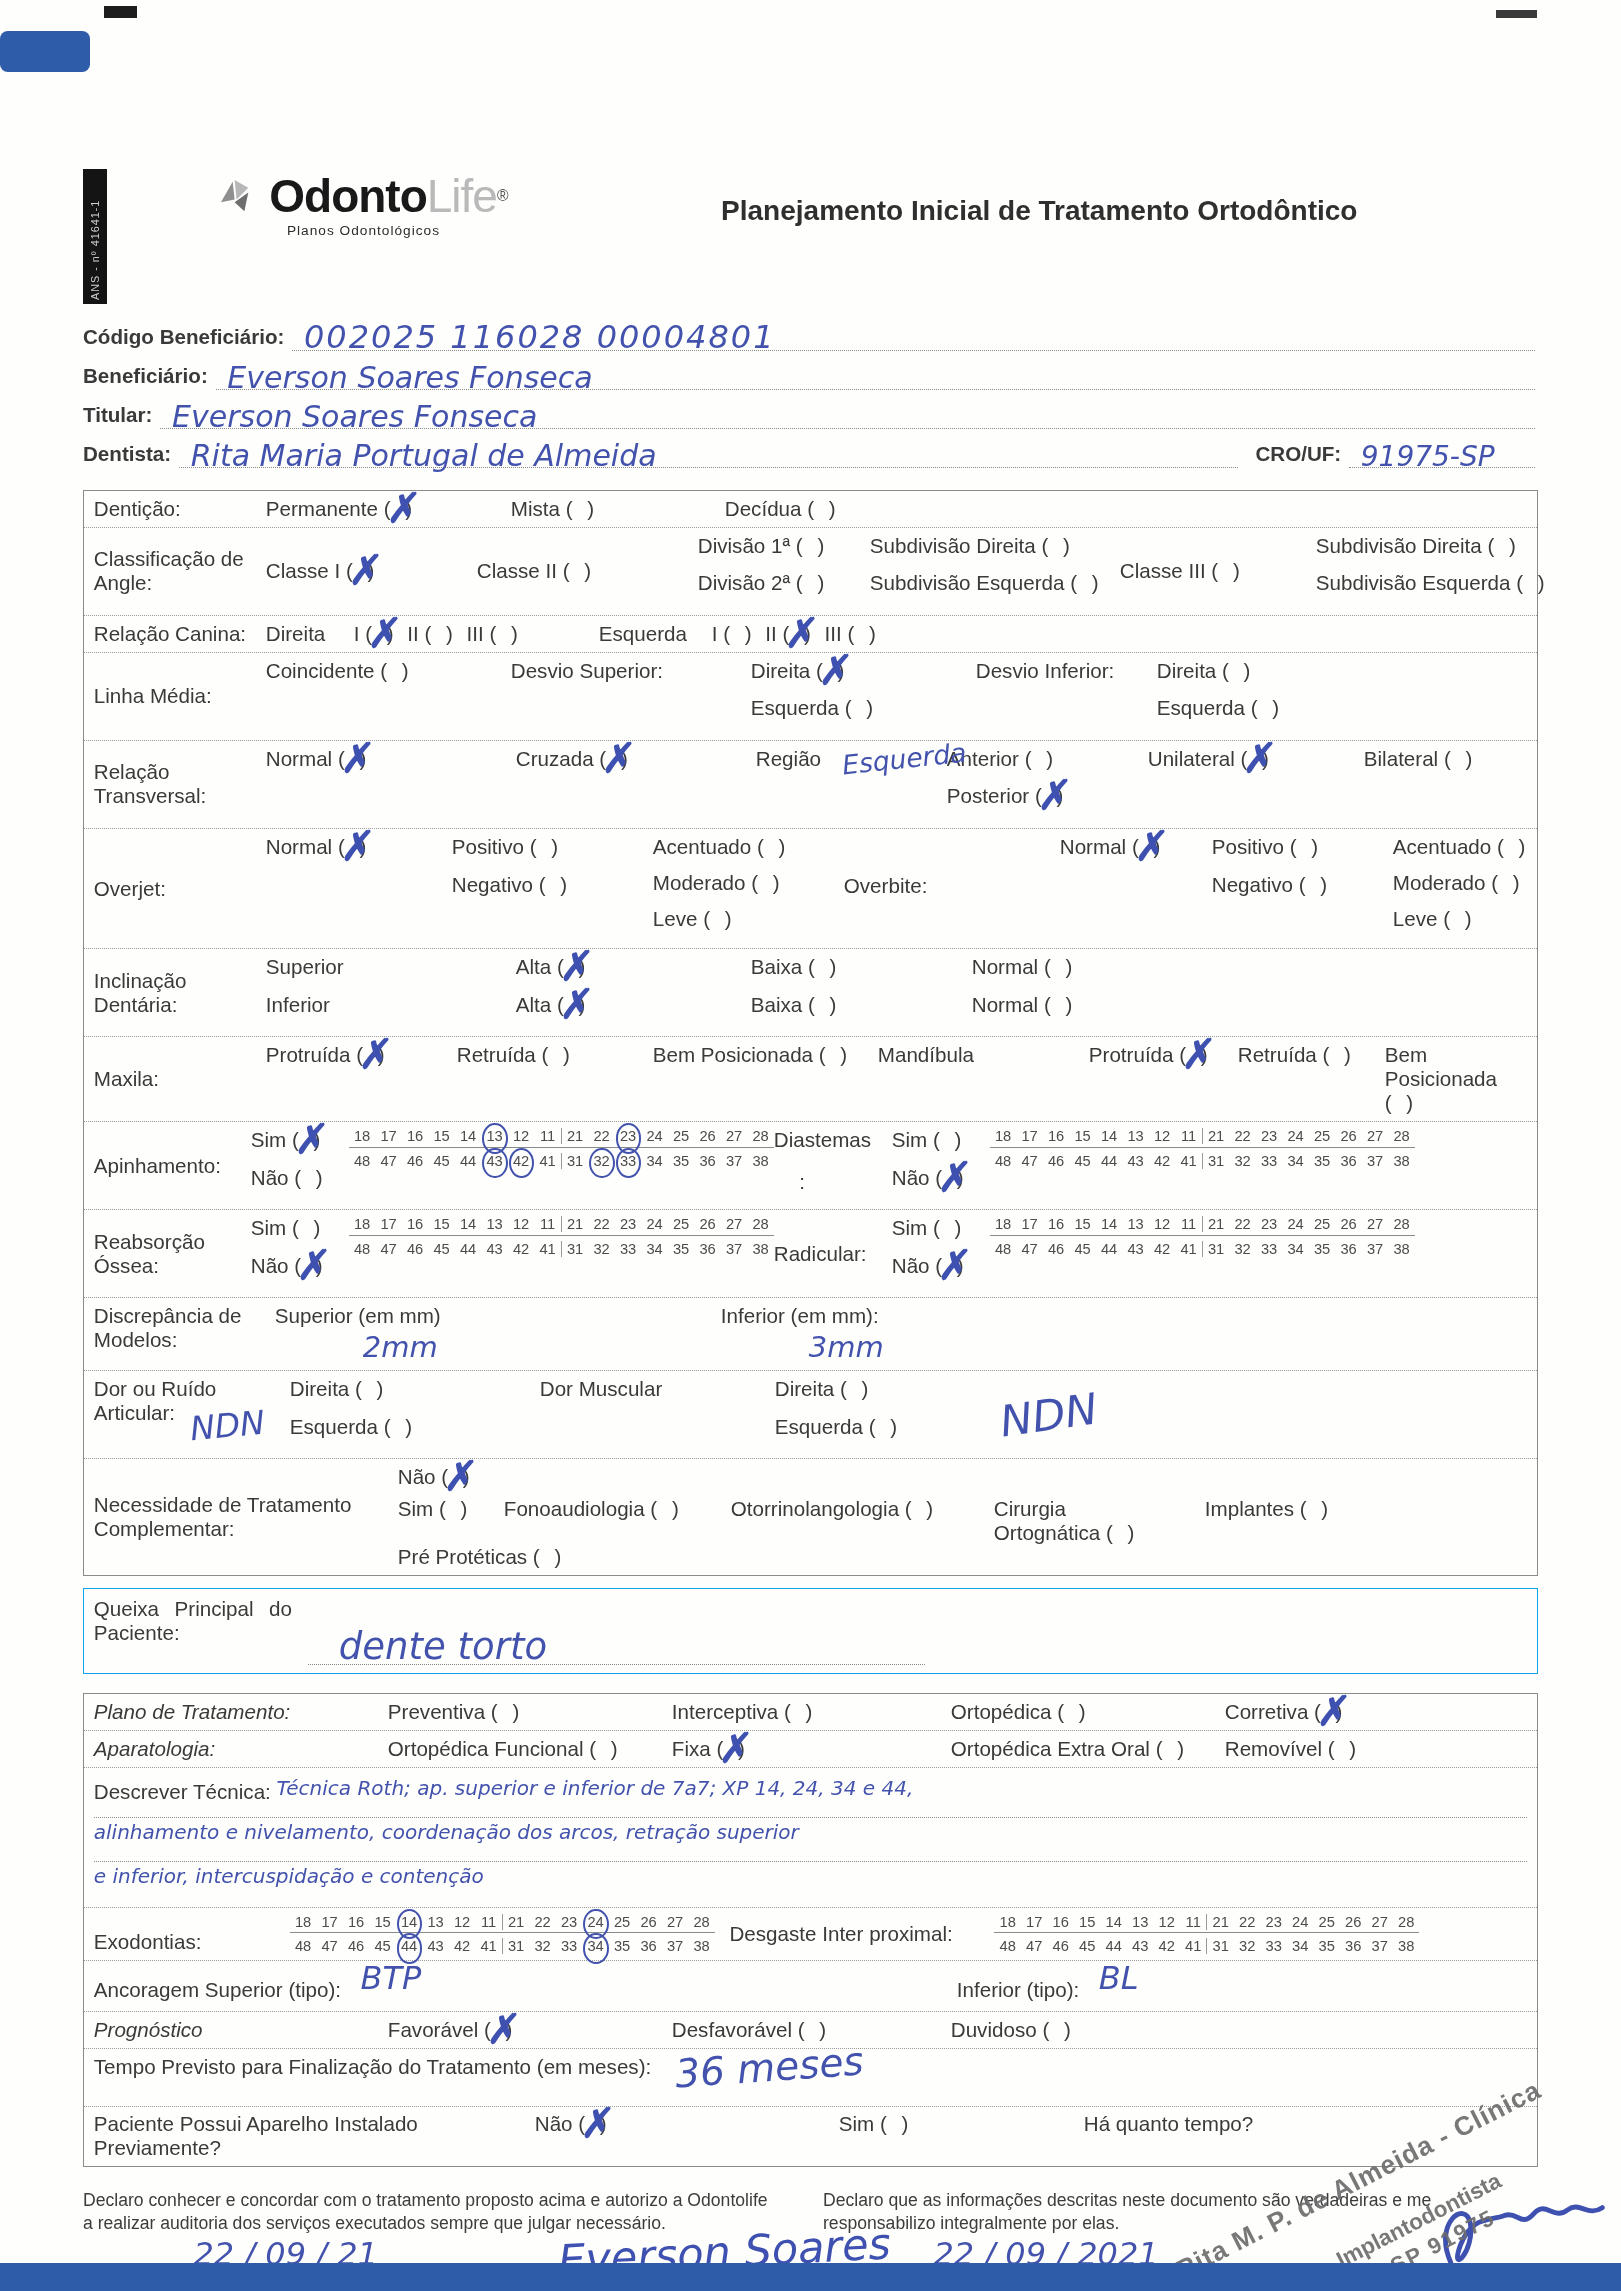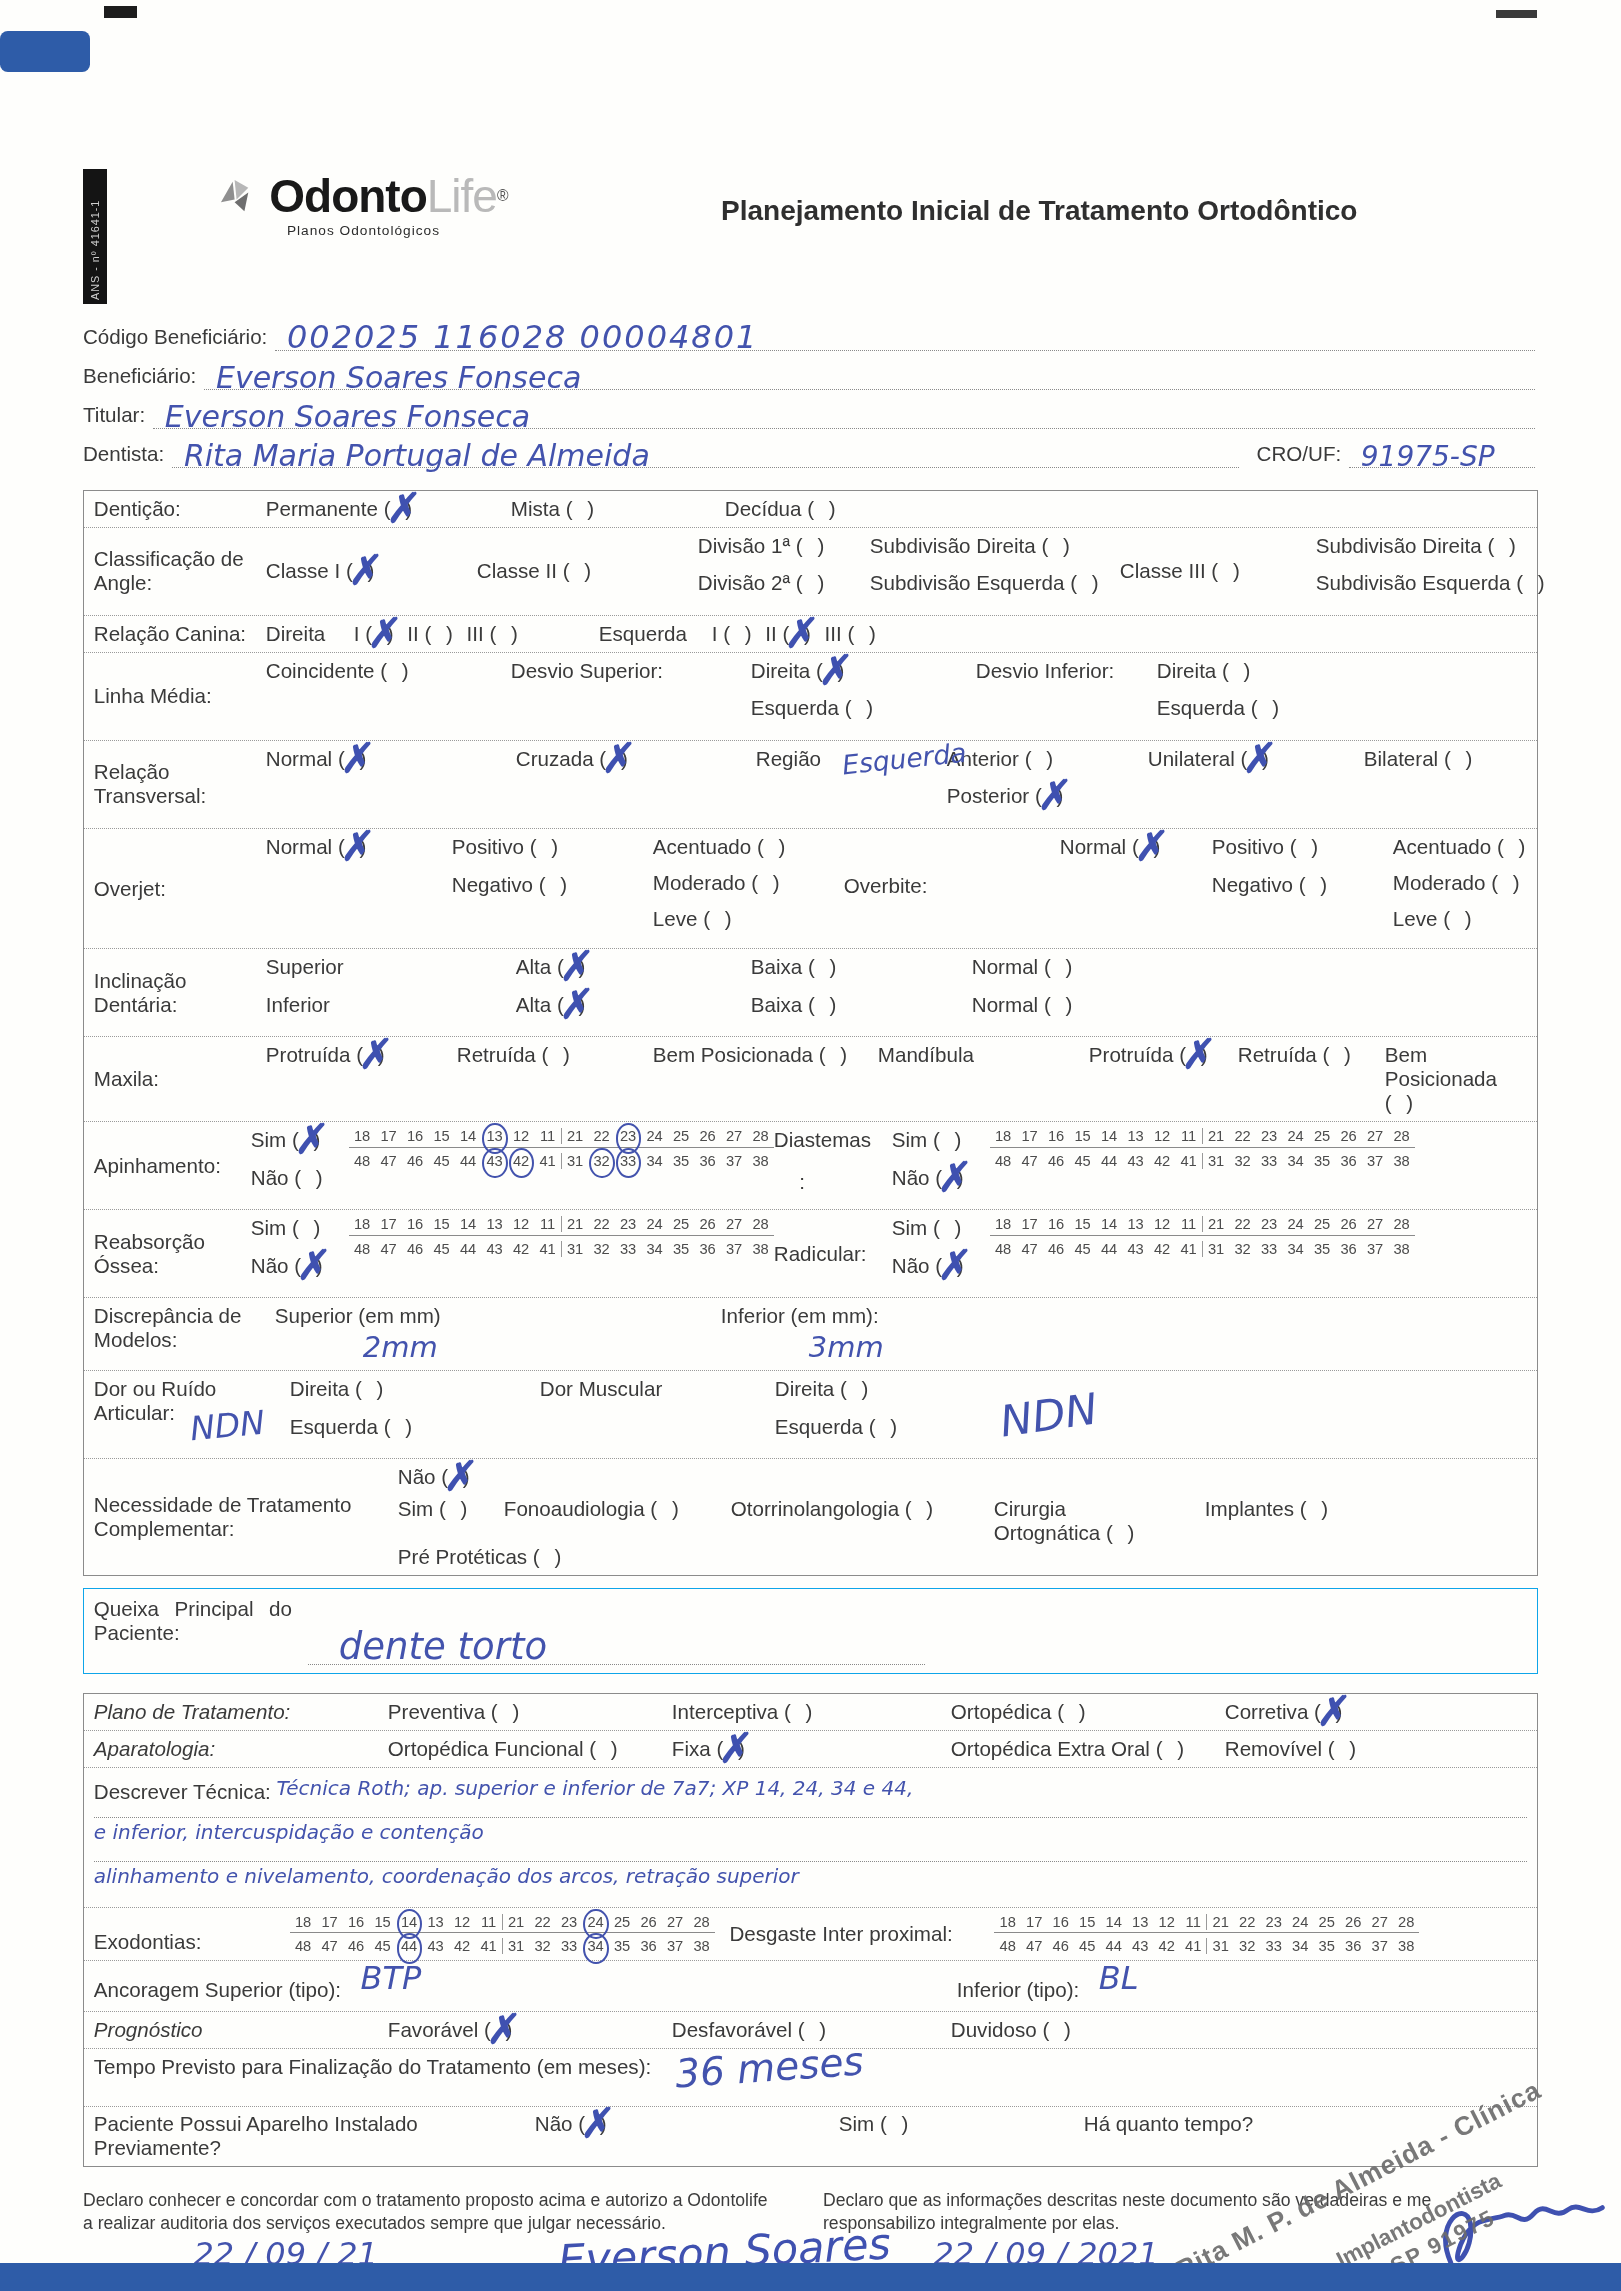--- a/index.html
+++ b/index.html
@@ -21,21 +21,21 @@
   .logorow svg{margin-right:7.8px;}
   .b1{font-weight:800;font-size:46px;color:#191919;letter-spacing:-1px;}
   .b2{font-weight:300;font-size:46px;color:#b9b9b9;letter-spacing:-1px;}
   .breg{font-size:15.7px;color:#555;vertical-align:super;}
   .logosub{font-size:13.7px;color:#2c2c2c;letter-spacing:1px;margin-top:0px;}
   .title{flex:1;text-align:center;font-weight:bold;font-size:28px;color:#2f2f2f;margin-top:25.5px;padding-right:29px;}
 
   
   .fields{position:absolute;left:83px;right:86px;top:312px;}
   .field{display:flex;align-items:flex-end;height:39px;}
-  .flabel{white-space:nowrap;padding-right:7.8px;padding-bottom:2px;}
+  .flabel{white-space:nowrap;padding-right:7.8px;padding-bottom:2px;font-weight:bold;}
   .fline{flex:1;border-bottom:1px dotted #8a8a8a;position:relative;height:37px;}
   .fline-cro{flex:0 0 186px;}
   .crolabel{padding-left:17.6px;}
   .hw{font-family:"DejaVu Sans",sans-serif;font-style:italic;color:#4353ad;}
   .fv{position:absolute;left:11.8px;bottom:-5.9px;font-size:30px;white-space:nowrap;}
   .fv-code{font-size:32px;letter-spacing:2px;}
   .fv-cro{font-size:28px;}
 
   
   .flow{position:absolute;left:83px;right:83px;top:490px;}
@@ -573,24 +573,24 @@
         <span class="rlabel w300">Aparatologia:</span>
         <span class="opts sp-4col"><span class="opt"><span class="ot">Ortopédica Funcional </span><span class="pr">(</span><span class="xm">&nbsp;</span><span class="pr">)</span></span><span class="opt"><span class="ot">Fixa </span><span class="pr">(</span><span class="xm on">✗</span><span class="pr">)</span></span><span class="opt"><span class="ot">Ortopédica Extra Oral </span><span class="pr">(</span><span class="xm">&nbsp;</span><span class="pr">)</span></span><span class="opt"><span class="ot">Removível </span><span class="pr">(</span><span class="xm">&nbsp;</span><span class="pr">)</span></span></span>
       </div>
 
       <div class="row tec">
         <div class="tline">
           <span class="teclabel">Descrever Técnica:</span>
           <span class="hw hw-tec">Técnica Roth; ap. superior e inferior de 7a7; XP 14, 24, 34 e 44,</span>
         </div>
         <div class="tline">
-          <span class="hw hw-tec">e inferior, intercuspidação e contenção</span>
+          <span class="hw hw-tec">alinhamento e nivelamento, coordenação dos arcos, retração superior</span>
         </div>
         <div class="tline">
-          <span class="hw hw-tec">alinhamento e nivelamento, coordenação dos arcos, retração superior</span>
+          <span class="hw hw-tec">e inferior, intercuspidação e contenção</span>
         </div>
       </div>
 
       <div class="row">
         <span class="rlabel w200 vbottom">Exodontias:</span>
         <span class="teeth">
             <div class="trow up">
               <span class="tn">18</span>
               <span class="tn">17</span>
               <span class="tn">16</span>

